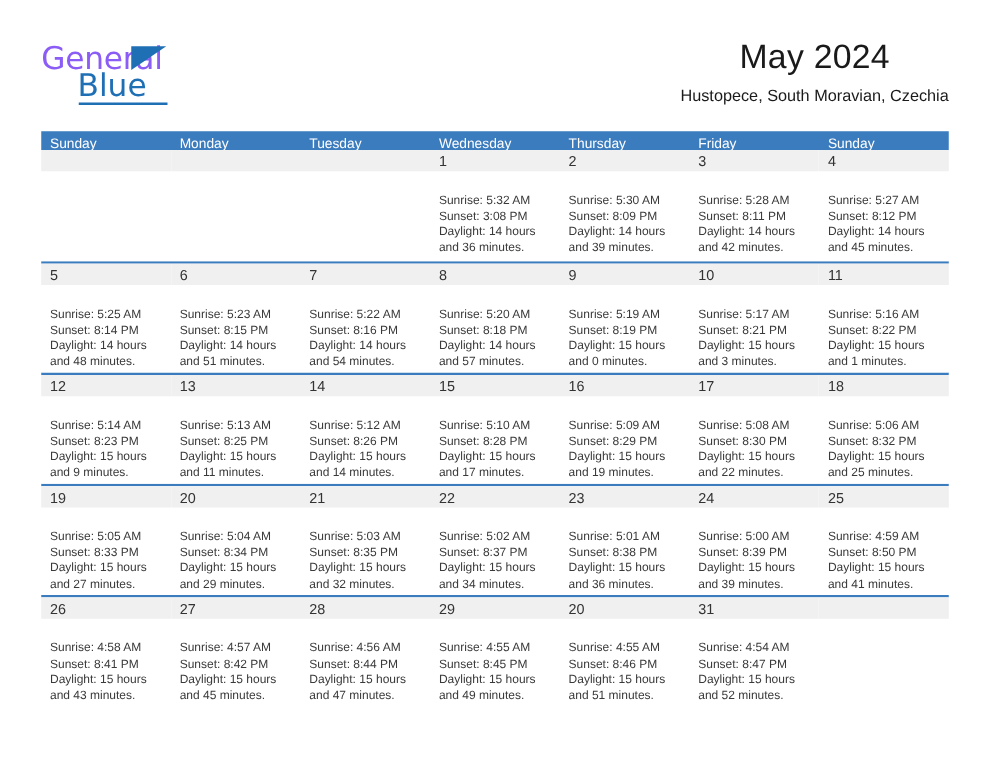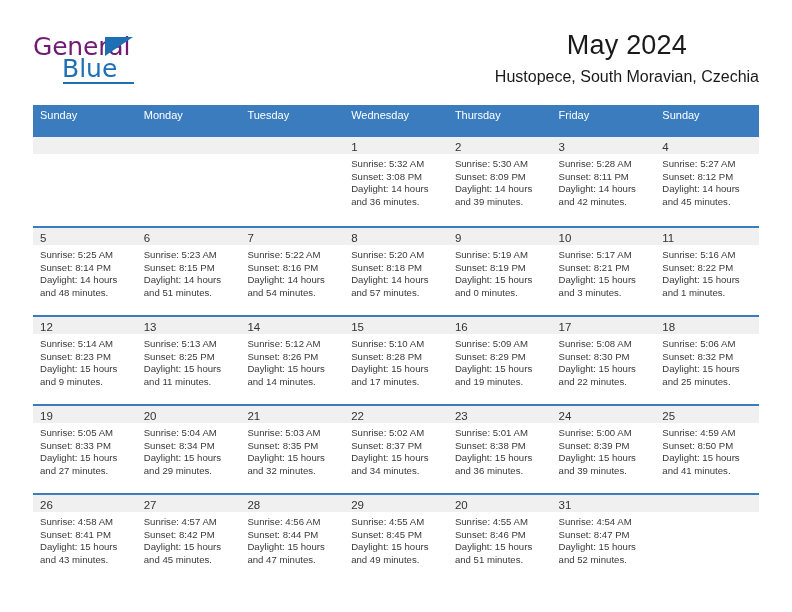--- a/index.html
+++ b/index.html
@@ -35,21 +35,21 @@
     top: 6px;
     width: 210px;
     height: 54px;
   }
   .logo-general {
     position: absolute;
     left: 0;
     top: 0;
     font-size: 25px;
     letter-spacing: -0.2px;
-    color: #701a75;
+    color: #8b5cf6;
     font-family: "DejaVu Sans", sans-serif;
     font-weight: 400;
     line-height: 26px;
   }
   .logo-tri {
     position: absolute;
     left: 72px;
     top: 3px;
     width: 0;
     height: 0;
@@ -83,37 +83,37 @@
   .cal-title {
     font-size: 27px;
     color: #1a1a1a;
     font-weight: 400;
     line-height: 34px;
     letter-spacing: 0.2px;
     font-family: "Liberation Sans", sans-serif;
   }
   .cal-subtitle {
     margin-top: 7px;
-    font-size: 16px;
+    font-size: 13px;
     color: #1a1a1a;
     line-height: 16px;
     font-family: "Liberation Sans", sans-serif;
   }
 
   
   .calendar {
     position: absolute;
     left: 33px;
     top: 105px;
     width: 726px;
   }
   .weekdays {
     display: flex;
     background: #3b7cbf;
-    height: 32px;
+    height: 15px;
   }
   .weekday {
     flex: 1 1 0;
     color: #ffffff;
     font-size: 11px;
     line-height: 20px;
     padding-left: 7px;
     box-sizing: border-box;
     font-family: "Liberation Sans", sans-serif;
   }
@@ -145,20 +145,21 @@
   }
   .day-number {
     font-size: 11.5px;
     line-height: 17px;
     color: #333333;
     font-family: "Liberation Sans", sans-serif;
   }
   .day-body {
     padding: 4px 6px 0 7px;
     box-sizing: border-box;
+    margin-top: 14px;
   }
   .day-line {
     font-size: 9.6px;
     line-height: 12.6px;
     color: #3a3a3a;
     white-space: nowrap;
     font-family: "Liberation Sans", sans-serif;
   }
 </style>
 </head>

